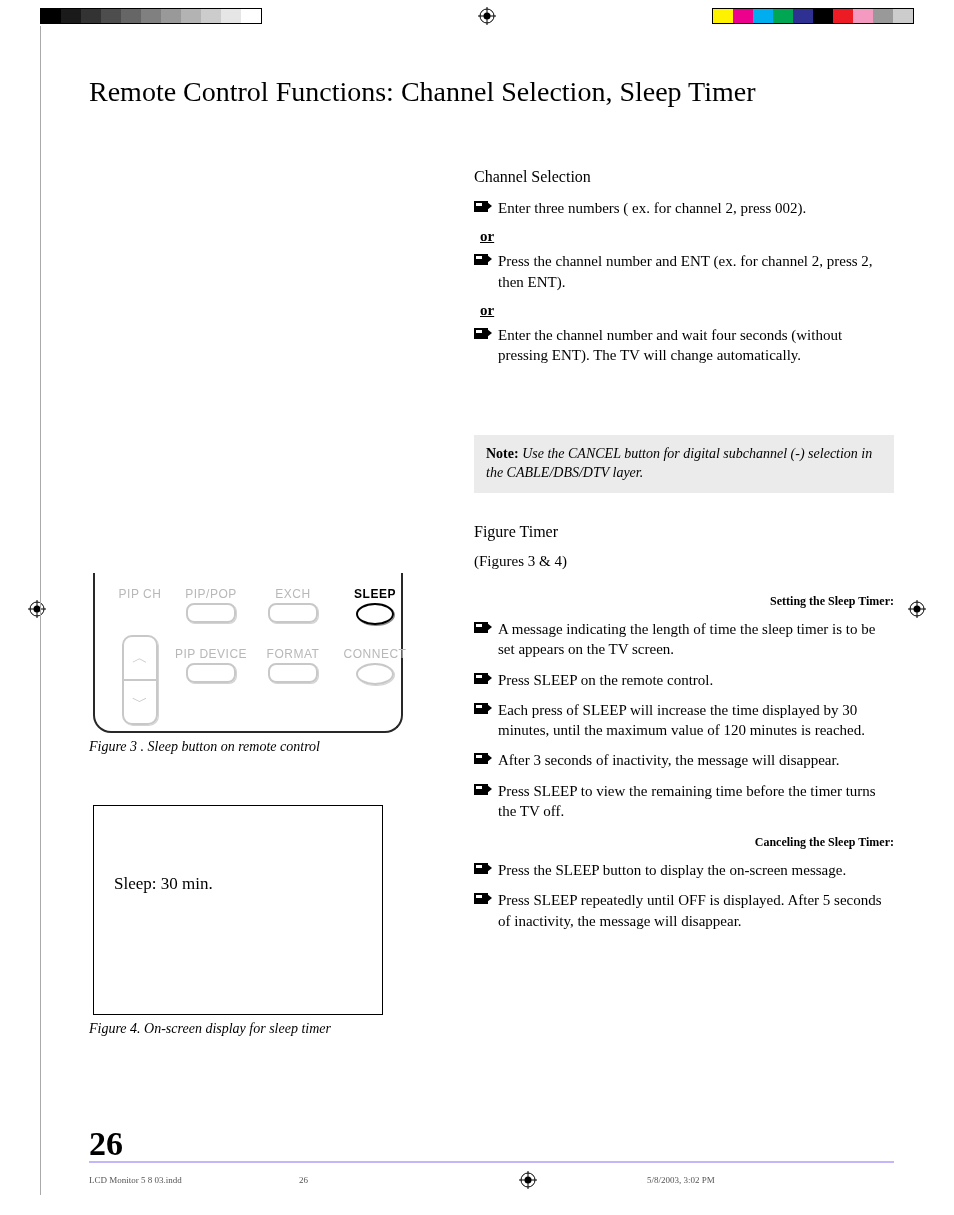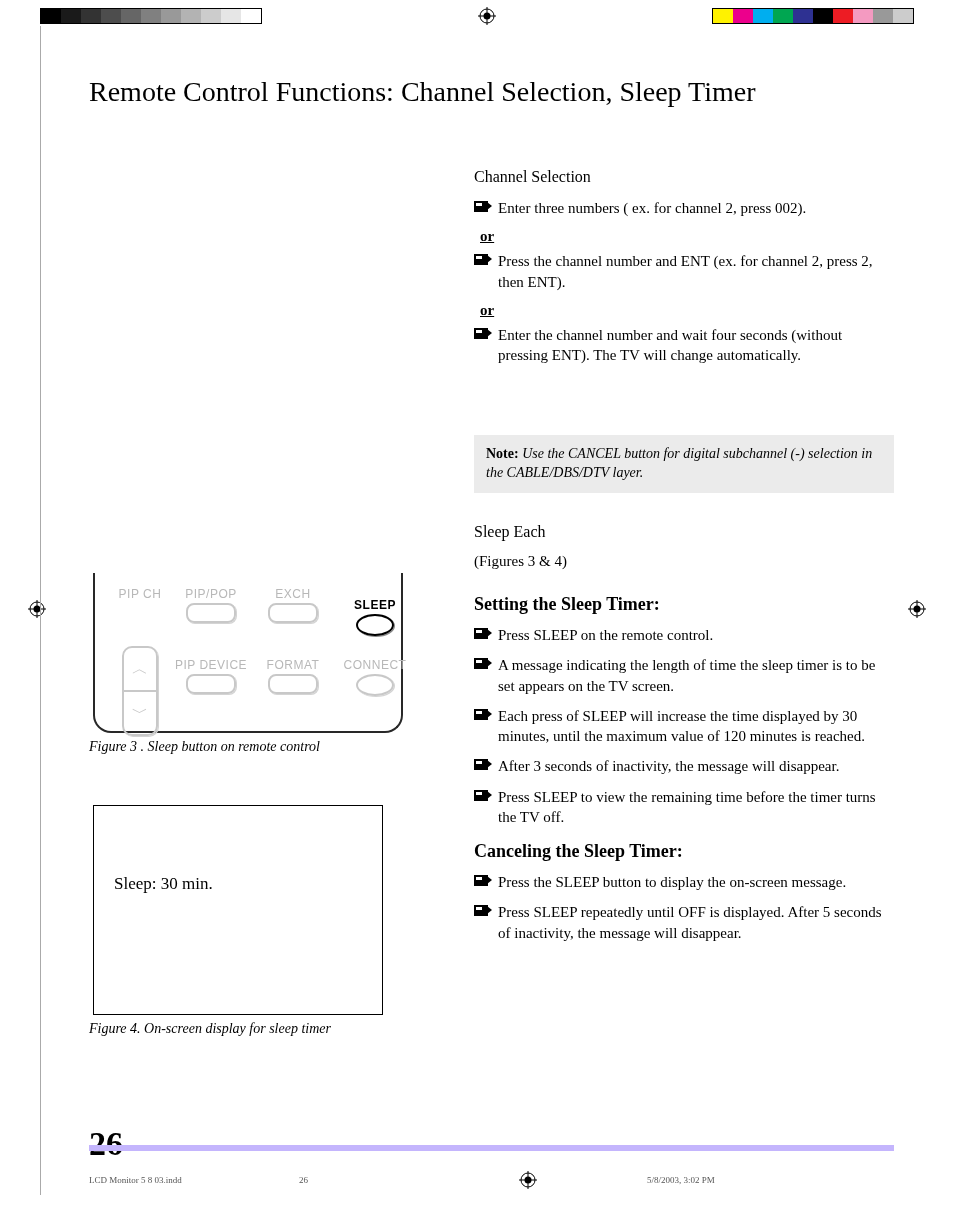--- a/index.html
+++ b/index.html
@@ -81,21 +81,21 @@
   .note-box {
     background: #ebebeb;
     padding: 10px 12px;
     font-size: 14px;
     font-style: italic;
     margin: 70px 0 30px 0;
     line-height: 1.35;
   }
   .note-box .note-label { font-weight: bold; font-style: normal; }
   .figures-ref { font-size: 15px; margin-bottom: 24px; }
-  .subheading { font-weight: bold; font-size: 18px; margin: 14px 0 10px 0; }
+  .subheading { font-weight: bold; font-size: 12px; margin: 14px 0 10px 0; text-align: right; }
   .figure-caption {
     font-style: italic;
     font-size: 14px;
     margin-top: 6px;
   }
   .remote-diagram {
     border: 2px solid #282828;
     border-radius: 0 0 18px 18px;
     border-top: none;
     width: 310px;
@@ -105,21 +105,21 @@
     position: relative;
     margin-left: 4px;
   }
   .remote-grid {
     display: grid;
     grid-template-columns: 54px 76px 76px 76px;
     gap: 8px 6px;
     align-items: start;
   }
   .btn-label { font-size: 12px; color: #b8b8b8; text-align: center; letter-spacing: 0.5px; }
-  .btn-label.active { color: #000; font-weight: bold; margin-top: 11px; }
+  .btn-label.active { color: #000; font-weight: bold; }
   .btn-shape {
     width: 50px; height: 20px;
     border: 2px solid #c8c8c8;
     border-radius: 8px;
     margin: 2px auto 0;
     box-shadow: 1px 1px 0 #d4d4d4;
   }
   .btn-oval {
     width: 38px; height: 22px;
     border: 2px solid #c8c8c8;
@@ -153,22 +153,22 @@
     bottom: 32px;
     left: 48px;
     font-size: 34px;
     font-weight: bold;
     color: #000;
   }
   .footer {
     position: absolute;
     bottom: 6px;
     left: 48px; right: 30px;
-    border-top: 6px solid #c4b5fd;
-    padding-top: 20px;
+    border-top: 2px solid #c4b5fd;
+    padding-top: 8px;
     font-size: 9px;
     color: #555;
     display: flex;
     align-items: center;
   }
   .footer .fl { width: 210px; }
   .footer .fc { width: 220px; text-align:left; }
   .footer .fr { flex:1; text-align:left; padding-left: 80px; }
   .footer .freg { width: 18px; height: 18px; margin: 0 30px 0 0; }
 </style>
@@ -292,31 +292,31 @@
       <div class="bullet-row">
         <span class="bullet-icon"></span>
         <span>Enter the channel number and wait four seconds (without pressing ENT).  The TV will change automatically.</span>
       </div>
 
       <div class="note-box">
         <span class="note-label">Note:</span>
         <span>Use  the CANCEL button for digital subchannel (-) selection in the CABLE/DBS/DTV layer.</span>
       </div>
 
-      <h2 class="section-heading">Sleep Each</h2>
+      <h2 class="section-heading">Figure Timer</h2>
       <div class="figures-ref">(Figures 3 &amp; 4)</div>
 
       <div class="subheading">Setting the Sleep Timer:</div>
       <div class="bullet-row">
           <span class="bullet-icon"></span>
+          <span>A message indicating the length of time the sleep timer is to be set appears on the TV screen.</span>
+        </div>
+      <div class="bullet-row">
+          <span class="bullet-icon"></span>
           <span>Press SLEEP on the remote control.</span>
-        </div>
-      <div class="bullet-row">
-          <span class="bullet-icon"></span>
-          <span>A message indicating the length of time the sleep timer is to be set appears on the TV screen.</span>
         </div>
       <div class="bullet-row">
           <span class="bullet-icon"></span>
           <span>Each press of SLEEP will increase the time displayed by 30 minutes, until the maximum value of 120 minutes is reached.</span>
         </div>
       <div class="bullet-row">
           <span class="bullet-icon"></span>
           <span>After 3 seconds of inactivity, the message will disappear.</span>
         </div>
       <div class="bullet-row">

